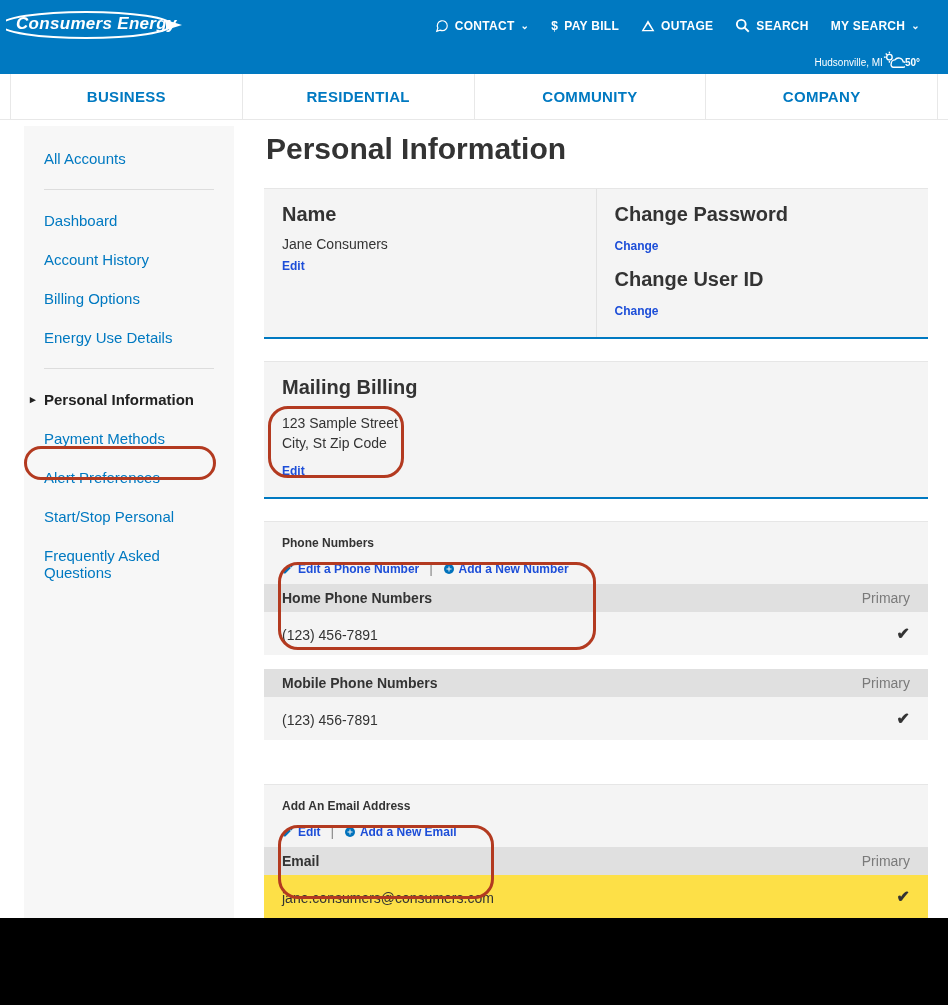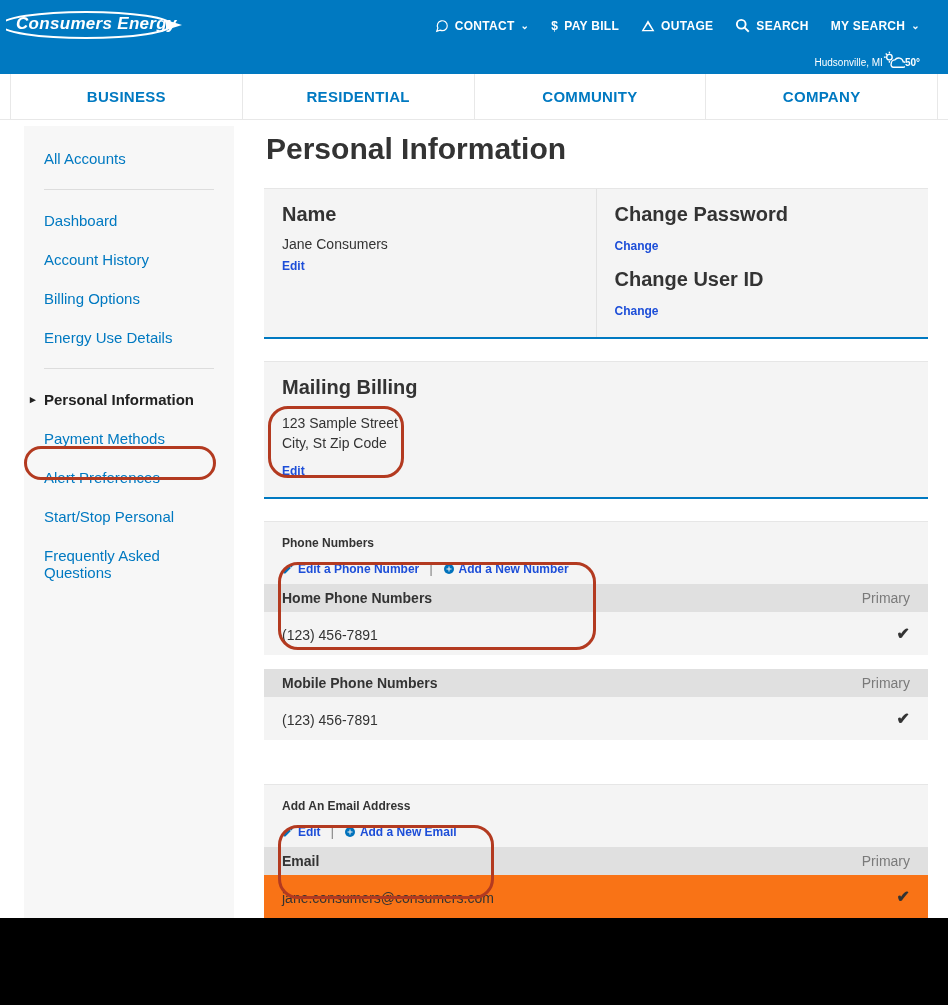--- a/index.html
+++ b/index.html
@@ -220,21 +220,21 @@
         <svg class="ico" width="12" height="12" viewBox="0 0 24 24" fill="#0072bc">
             <circle cx="12" cy="12" r="10"></circle>
             <path d="M12 7v10M7 12h10" stroke="#f4f4f4" stroke-width="2"></path>
           </svg>
         <a class="link">Add a New Email</a>
       </div>
       <div class="sub-head">
         <span>Email</span>
         <span class="primary">Primary</span>
       </div>
-      <div class="data-row" style="background:#f97316;">
+      <div class="data-row" style="background:#fde047;">
         <span>jane.consumers@consumers.com</span>
         <span class="check">✔</span>
       </div>
       <div class="ring" style="left:14px; top:40px; width:216px; height:74px;"></div>
     </div>
 
   </div>
 </div>
 
 <div class="black-foot"></div>

